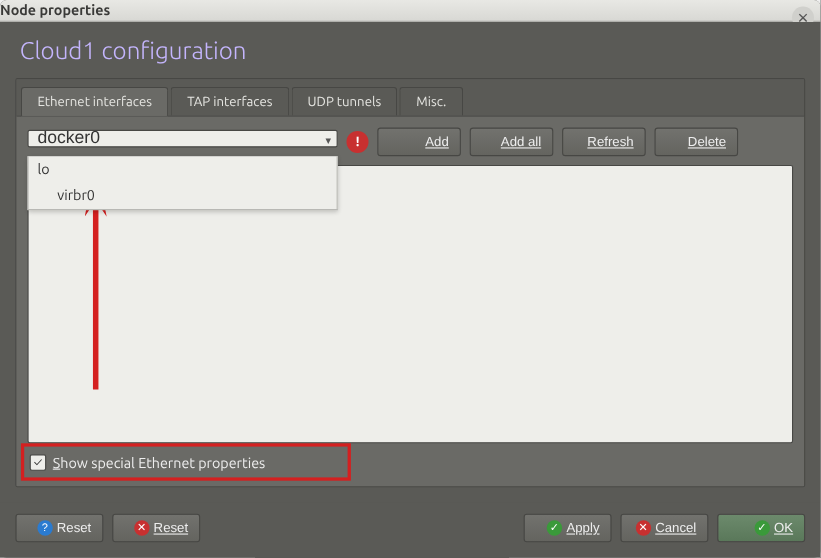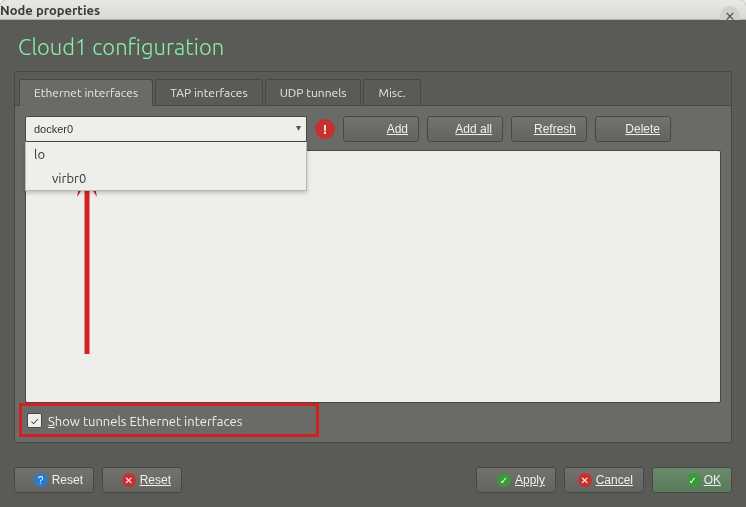--- a/index.html
+++ b/index.html
@@ -51,21 +51,21 @@
   }
   .body {
     flex: 1;
     background: #5a5a56;
     padding: 14px;
     display: flex;
     flex-direction: column;
     position: relative;
   }
   .group-title {
-    color: #86efac;
+    color: #c4b5fd;
     font-size: 22px;
     font-weight: 300;
     margin-bottom: 12px;
     padding-left: 4px;
   }
   .group-frame {
     border: 1px solid #474744;
     border-radius: 2px;
     padding: 0;
     flex: 1;
@@ -112,26 +112,26 @@
     display: flex;
     gap: 8px;
     align-items: flex-start;
   }
   .combo {
     position: relative;
     width: 282px;
   }
   .combo-input {
     width: 100%;
-    height: 26px;
+    height: 16px;
     background: #eeeeea;
     border: 1px solid #474744;
     border-radius: 2px;
     padding: 0 24px 0 8px;
-    font-size: 11px;
+    font-size: 16px;
     color: #333;
   }
   .combo-chevron {
     position: absolute;
     right: 6px;
     top: 6px;
     font-size: 10px;
     color: #555;
     pointer-events: none;
   }
@@ -296,21 +296,21 @@
             </marker>
           </defs>
           <line x1="14" y1="190" x2="14" y2="8" stroke="#d42020" stroke-width="5" marker-end="url(#ah)"></line>
         </svg>
 
         <div class="list-panel"></div>
 
         <div class="checkbox-row" style="position:relative;">
           <div class="highlight-box" style="left:-6px; top:-6px; width:300px; height:34px;"></div>
           <div class="checkbox">✓</div>
-          <span><span style="text-decoration:underline">S</span><span>how tunnels Ethernet interfaces</span></span>
+          <span><span style="text-decoration:underline">S</span><span>how special Ethernet properties</span></span>
         </div>
 
       </div>
     </div>
   </div>
 
   <div class="footer">
     <button class="btn">
       <span class="icon-circle ic-help">?</span>
       <span>Reset</span>

